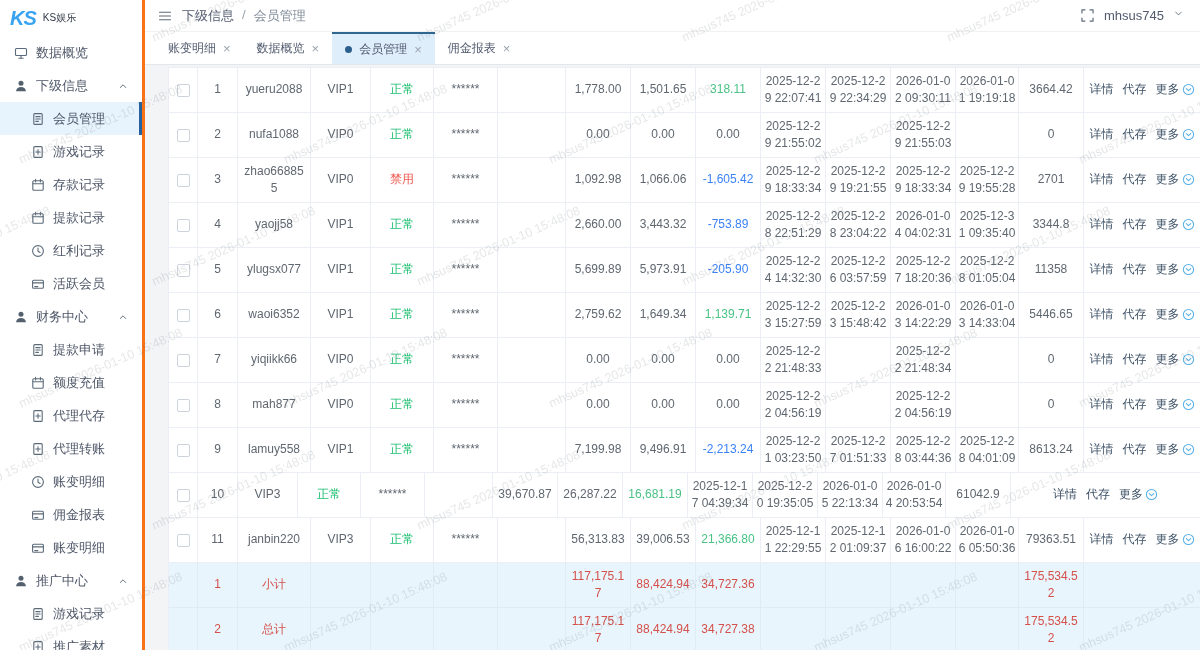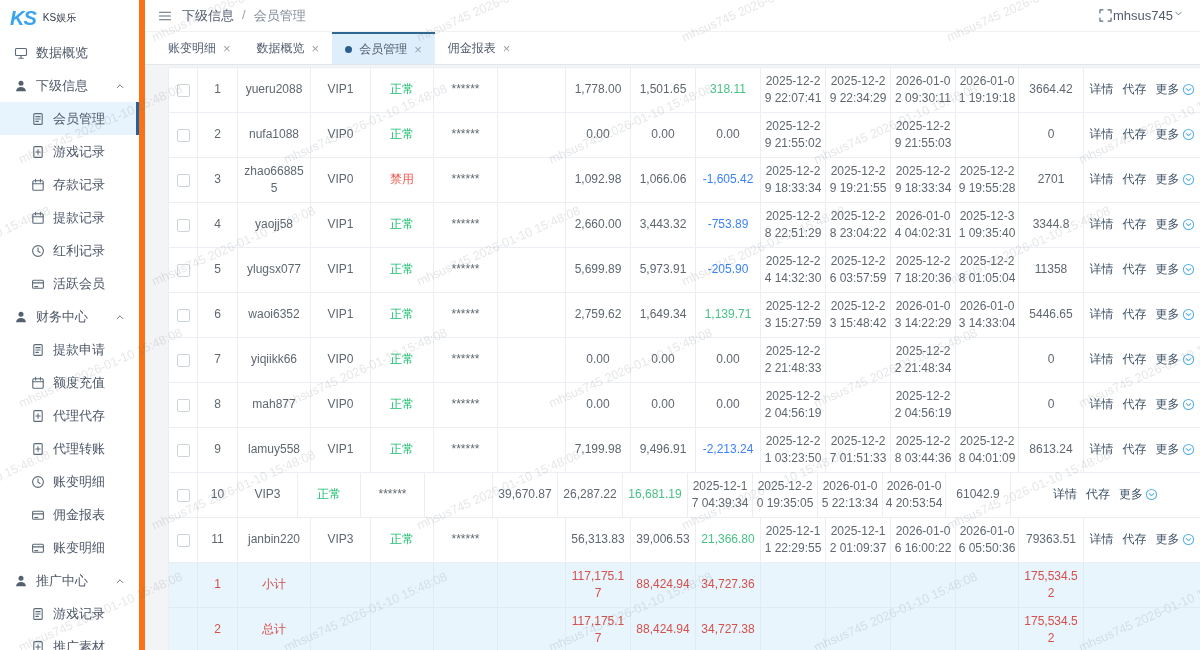--- a/index.html
+++ b/index.html
@@ -1,41 +1,41 @@
 <!DOCTYPE html>
 <html><head>
 <meta charset="utf-8">
 <style>
   *{box-sizing:border-box;margin:0;padding:0}
   html,body{width:1200px;height:650px;overflow:hidden}
   body{font-family:"Liberation Sans",sans-serif;background:#f0f2f5;position:relative}
   .app{display:flex;width:1200px;height:650px}
 
   
-  .sidebar{width:145px;background:#fff;border-right:6px solid #f97316;flex-shrink:0;overflow:hidden}
+  .sidebar{width:145px;background:#fff;border-right:3px solid #f97316;flex-shrink:0;overflow:hidden}
   .logo{height:36px;display:flex;align-items:center;padding-left:10px;gap:7px}
   .logo-mark{font-size:20px;font-weight:800;font-style:italic;color:#38a3f1;letter-spacing:-1px}
   .brand-name{font-size:10px;color:#303745;font-weight:500}
   .nav-item{height:33px;display:flex;align-items:center;font-size:13px;color:#4d5667;cursor:pointer;position:relative;gap:8px}
   .nav-item.top,.nav-item.group{padding-left:14px}
   .nav-item.sub{padding-left:31px}
   .nav-item.active{background:#e7f3fd}
   .nav-item .bar{position:absolute;right:0;top:0;width:3px;height:100%;background:#24619e}
   .nav-item .caret{position:absolute;right:13px;width:12px;height:12px}
   .icon{width:14px;height:14px;display:inline-flex;flex-shrink:0}
   .icon svg{width:100%;height:100%;stroke:#5c6b7a;fill:none;stroke-width:1.1;stroke-linecap:round;stroke-linejoin:round}
   .icon svg.fill{fill:#55606e;stroke:none}
   .icon svg.blue{stroke:#57b0e8}
 
   
   .main{flex:1;display:flex;flex-direction:column;min-width:0}
   .topbar{height:32px;background:#fff;display:flex;align-items:center;padding:0 16px 0 13px;gap:10px;font-size:13px;color:#515a6e;border-bottom:1px solid #f0f1f3;flex-shrink:0}
   .crumb-sep{color:#9aa3ad}
   .crumb-current{color:#838d9b}
-  .topbar-right{margin-left:auto;display:flex;align-items:flex-start;}
+  .topbar-right{margin-left:auto;display:flex;align-items:flex-start;gap:9px}
   .username{font-size:13px;color:#515a6e}
 
   .tabsbar{height:33px;background:#fff;border-bottom:1px solid #e4e7ea;display:flex;align-items:stretch;padding-left:10px;flex-shrink:0}
   .tab{display:flex;align-items:center;gap:7px;padding:0 13px;font-size:12px;color:#515a6e;cursor:pointer}
   .tab .x{color:#9aa3ad;font-size:13px;line-height:1}
   .tab.active{background:#dfeefb;border-top:2px solid #2f6791}
   .tab .dot{width:7px;height:7px;border-radius:50%;background:#2c5f8d;flex-shrink:0}
 
   .content{flex:1;background:#f3f4f6;padding:2px 0 0 23px;overflow:hidden}
   .table{width:1032px;background:#fff;border-left:1px solid #ebeef5;border-top:1px solid #ebeef5}

